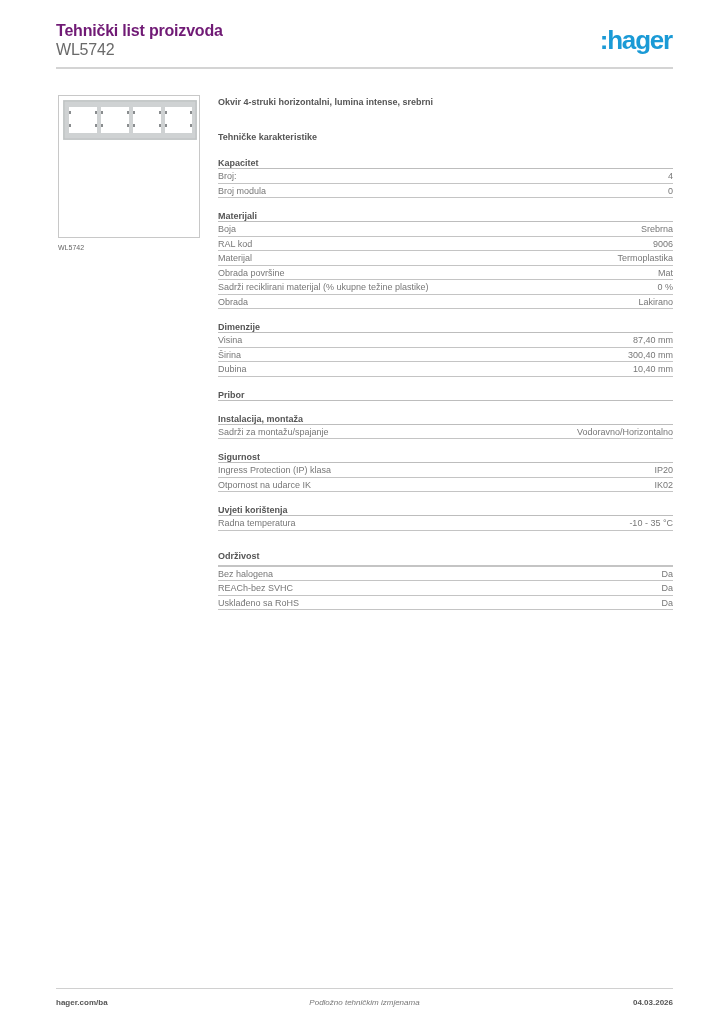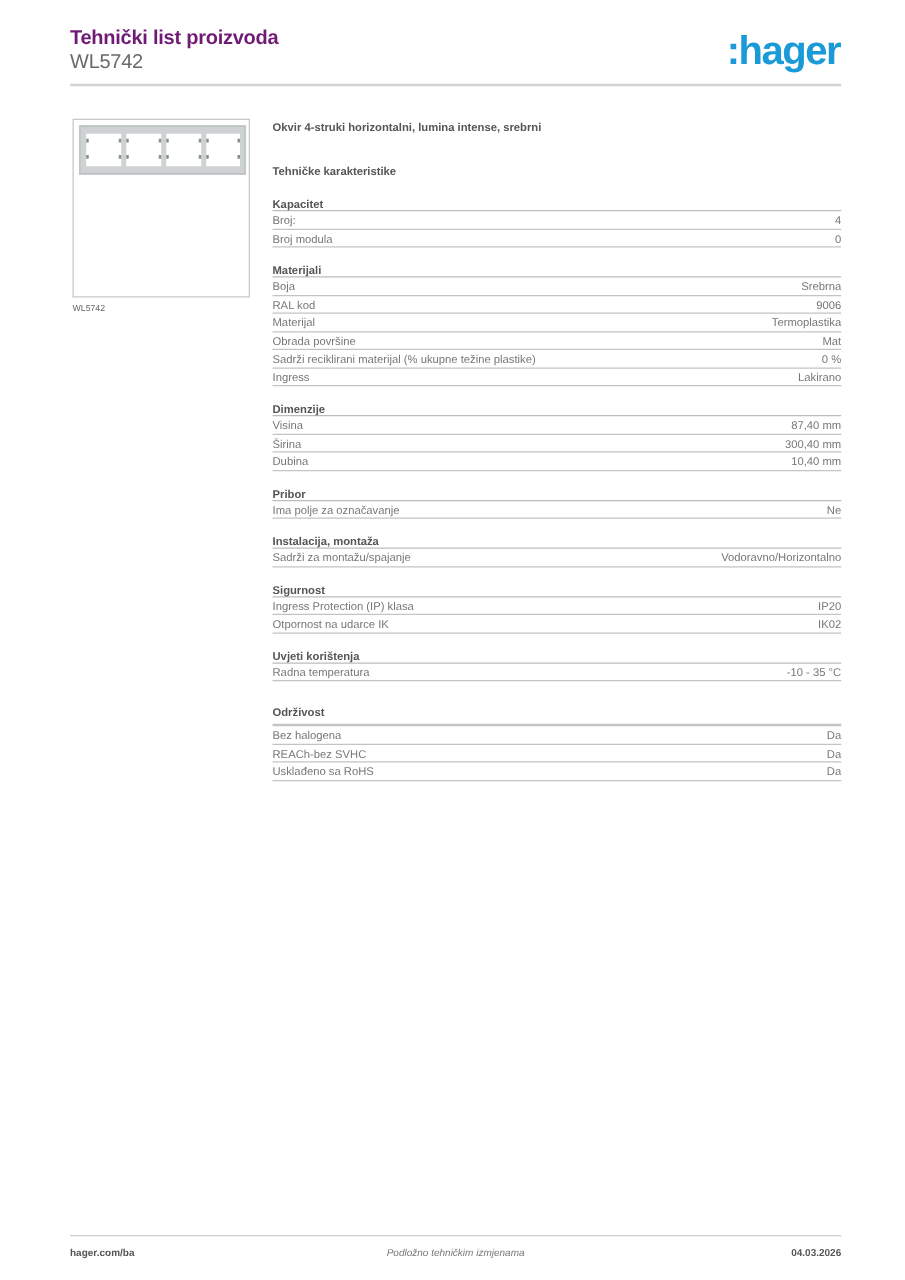--- a/index.html
+++ b/index.html
@@ -2,21 +2,21 @@
 <html><head>
 <meta charset="utf-8">
 <style>
   * { margin: 0; padding: 0; box-sizing: border-box; }
   html, body { width: 724px; height: 1024px; background: #ffffff; overflow: hidden; }
   body { position: relative; font-family: "Liberation Sans", sans-serif; color: #555; }
 
   .header { position: absolute; left: 56px; top: 22px; width: 617px; height: 46px; }
   .doc-title { position: absolute; left: 0; top: 0; font-size: 16px; font-weight: bold; color: #701a75; letter-spacing: -0.2px; }
   .doc-code { position: absolute; left: 0; top: 19px; font-size: 16px; color: #6a6a6a; letter-spacing: -0.2px; }
-  .logo { position: absolute; right: 1px; top: 5px; font-size: 32px; font-weight: bold; color: #1a9ad6; letter-spacing: -1.2px; line-height: 26px; }
+  .logo { position: absolute; right: 1px; top: 5px; font-size: 26px; font-weight: bold; color: #1a9ad6; letter-spacing: -1.2px; line-height: 26px; }
   .header-rule { position: absolute; left: 56px; top: 67px; width: 617px; height: 2px; background: #d4d4d4; }
 
   .image-box { position: absolute; left: 58px; top: 95px; width: 142px; height: 143px; border: 1px solid #c8c8c8; background: #fff; }
   .frame-svg { position: absolute; left: 4px; top: 4px; }
   .image-caption { position: absolute; left: 58px; top: 244px; font-size: 7px; color: #666; }
 
   .content { position: absolute; left: 218px; top: 96px; width: 455px; }
   .product-name { font-size: 9px; font-weight: bold; color: #555; height: 12px; line-height: 12px; }
   .section-title-main { margin-top: 23px; font-size: 9px; font-weight: bold; color: #555; height: 12px; line-height: 12px; }
 
@@ -105,21 +105,21 @@
       </div>
     <div class="row">
         <span>Obrada površine</span>
         <span class="val">Mat</span>
       </div>
     <div class="row">
         <span>Sadrži reciklirani materijal (% ukupne težine plastike)</span>
         <span class="val">0 %</span>
       </div>
     <div class="row">
-        <span>Ingress</span>
+        <span>Obrada</span>
         <span class="val">Lakirano</span>
       </div>
   </div>
 
   <div class="group">
     <div class="group-title">Dimenzije</div>
     <div class="row">
         <span>Visina</span>
         <span class="val">87,40 mm</span>
       </div>
@@ -128,24 +128,20 @@
         <span class="val">300,40 mm</span>
       </div>
     <div class="row">
         <span>Dubina</span>
         <span class="val">10,40 mm</span>
       </div>
   </div>
 
   <div class="group">
     <div class="group-title">Pribor</div>
-    <div class="row">
-        <span>Ima polje za označavanje</span>
-        <span class="val">Ne</span>
-      </div>
   </div>
 
   <div class="group">
     <div class="group-title">Instalacija, montaža</div>
     <div class="row">
         <span>Sadrži za montažu/spajanje</span>
         <span class="val">Vodoravno/Horizontalno</span>
       </div>
   </div>
 

